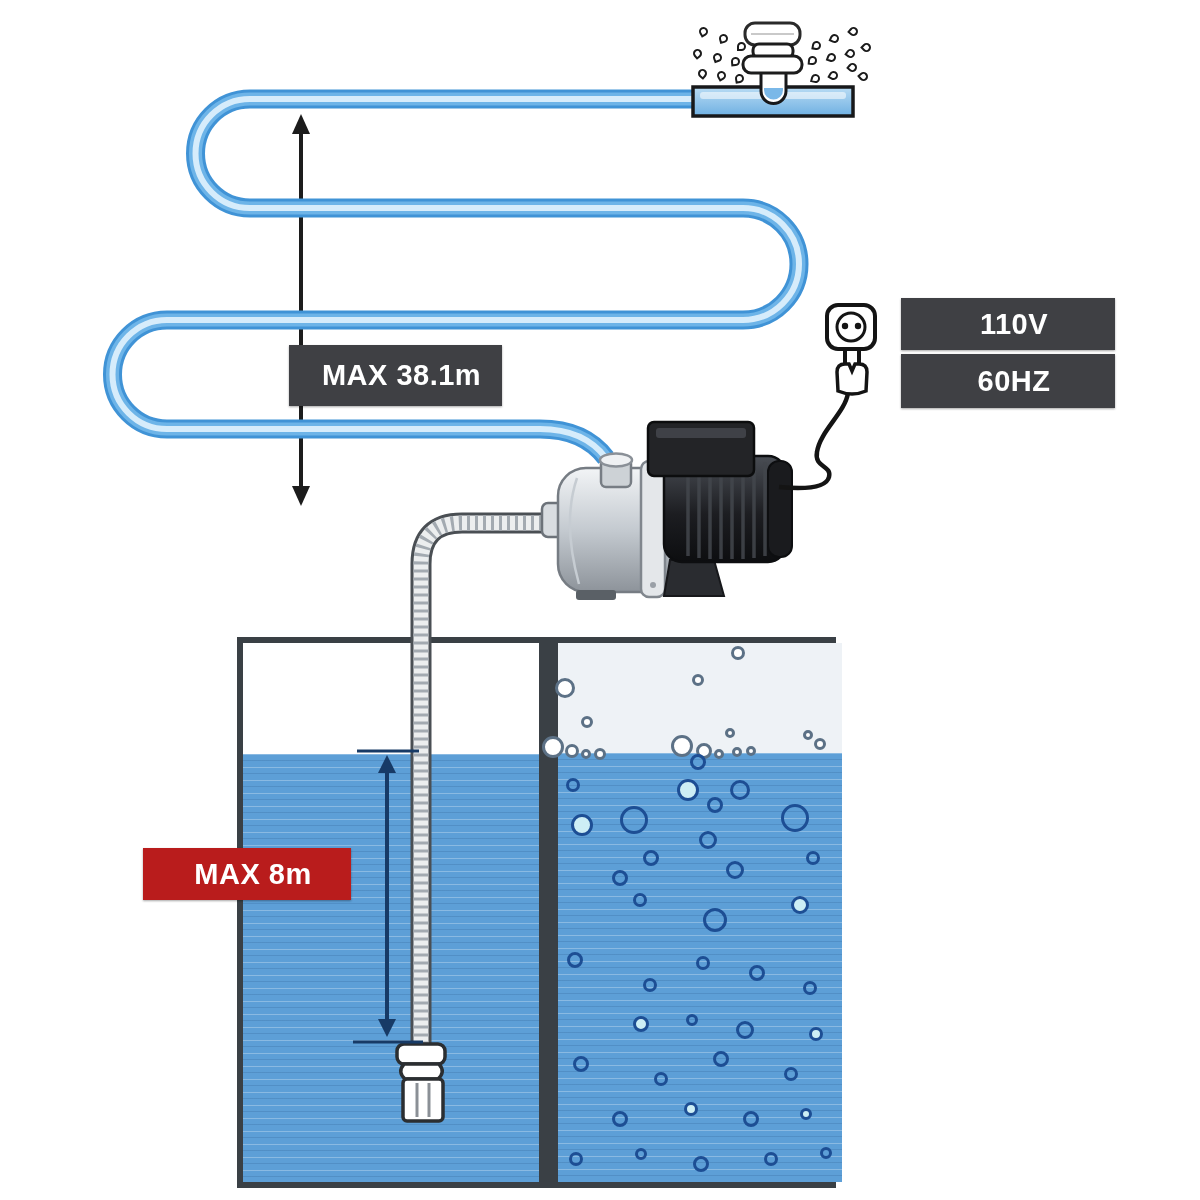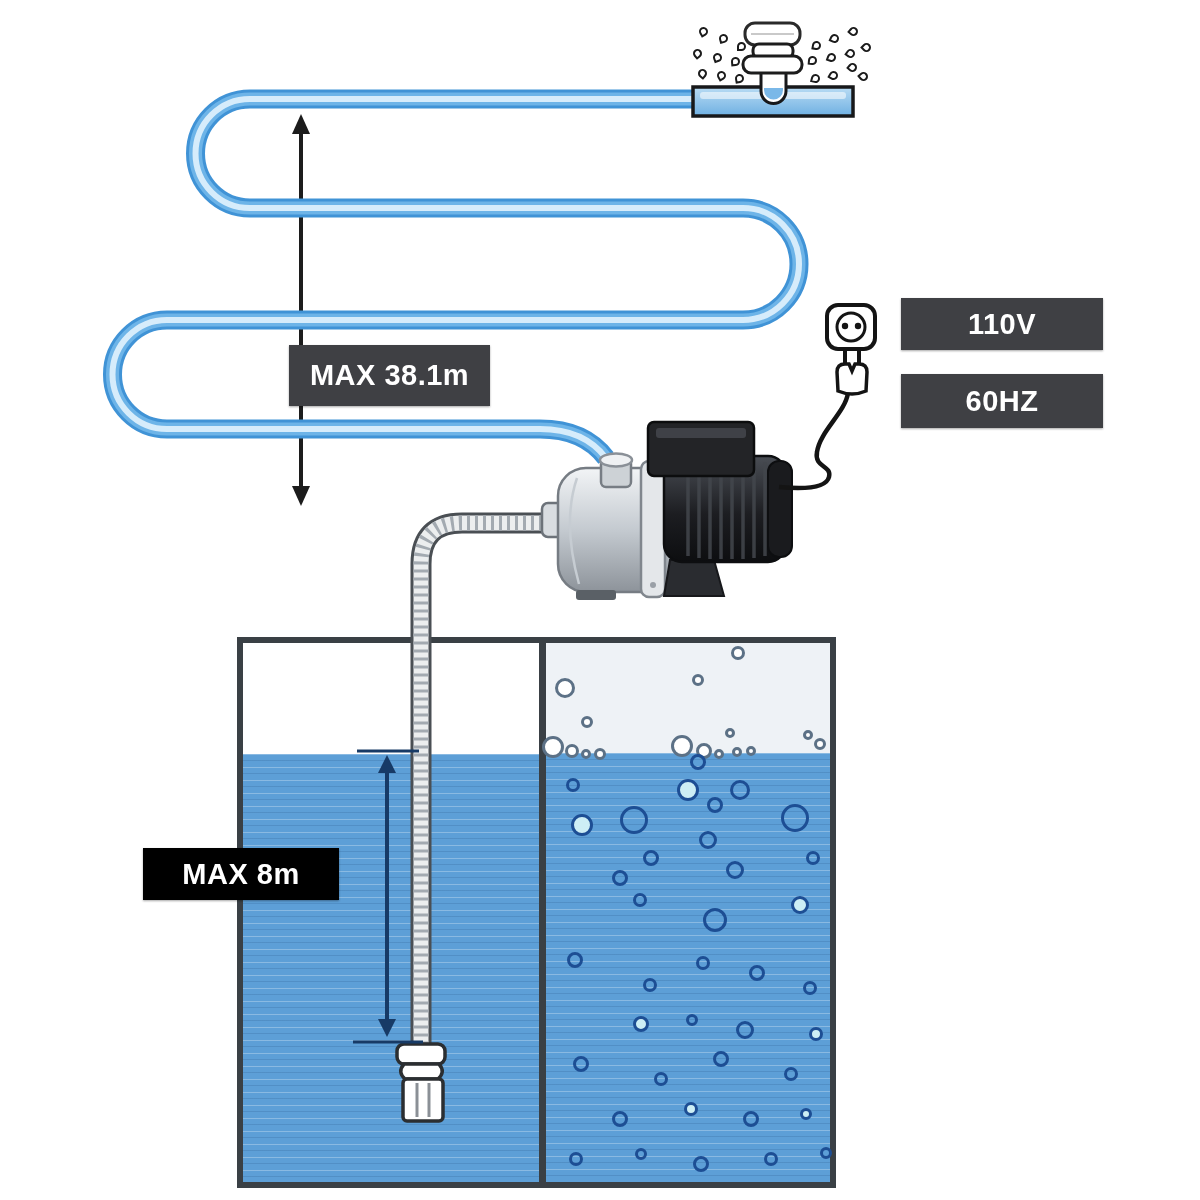--- a/index.html
+++ b/index.html
@@ -1,18 +1,18 @@
 <!DOCTYPE html>
 <html><head>
 <meta charset="utf-8">
 <style>
   html,body{margin:0;padding:0;background:#ffffff;}
   .canvas{position:relative;width:1200px;height:1200px;background:#ffffff;overflow:hidden;
           font-family:"Liberation Sans", sans-serif;}
-  .abs{position:absolute;}
+  .abs{position:absolute;padding-left:12px;}
 
   
   .tank-outer{left:237px;top:637px;width:599px;height:551px;border:6px solid #3a4045;box-sizing:border-box;background:#ffffff;}
   .tank-divider{left:539px;top:637px;width:7px;height:551px;background:#3a4045;}
   .headspace-right{left:546px;top:643px;width:284px;height:112px;background:#eef2f6;}
   .water{background-color:#5d9fd7;
     background-image:repeating-linear-gradient(to bottom,
       rgba(255,255,255,.28) 0 1px, rgba(255,255,255,0) 1px 6px,
       rgba(21,60,108,.16) 6px 7px, rgba(255,255,255,0) 7px 13px);}
   .water-left{left:243px;top:754px;width:296px;height:428px;}
@@ -27,23 +27,23 @@
 
   
   .droplet{position:absolute;width:9px;height:9px;background:#fff;border:2.5px solid #1b1b1b;
            border-radius:55% 55% 55% 0;box-sizing:border-box;}
 
   
   .badge{display:flex;align-items:center;justify-content:center;color:#ffffff;
          font-weight:bold;font-size:29px;letter-spacing:.5px;background:#3f4044;
          box-shadow:0 1px 2px rgba(0,0,0,.35);}
   .badge-maxhead{left:289px;top:345px;width:201px;height:61px;}
-  .badge-maxsuction{left:143px;top:848px;width:196px;height:52px;background:#000000;}
+  .badge-maxsuction{left:143px;top:848px;width:196px;height:52px;background:#b91c1c;}
   .badge-spec1{left:901px;top:298px;width:202px;height:52px;}
-  .badge-spec2{left:901px;top:374px;width:202px;height:54px;}
+  .badge-spec2{left:901px;top:354px;width:202px;height:54px;}
   .badge-spec3{left:901px;top:439px;width:204px;height:54px;}
 
   svg.overlay{position:absolute;left:0;top:0;width:1200px;height:1200px;}
 </style>
 </head>
 <body>
 
 <div class="canvas">
 
   <div class="abs tank-outer"></div>

